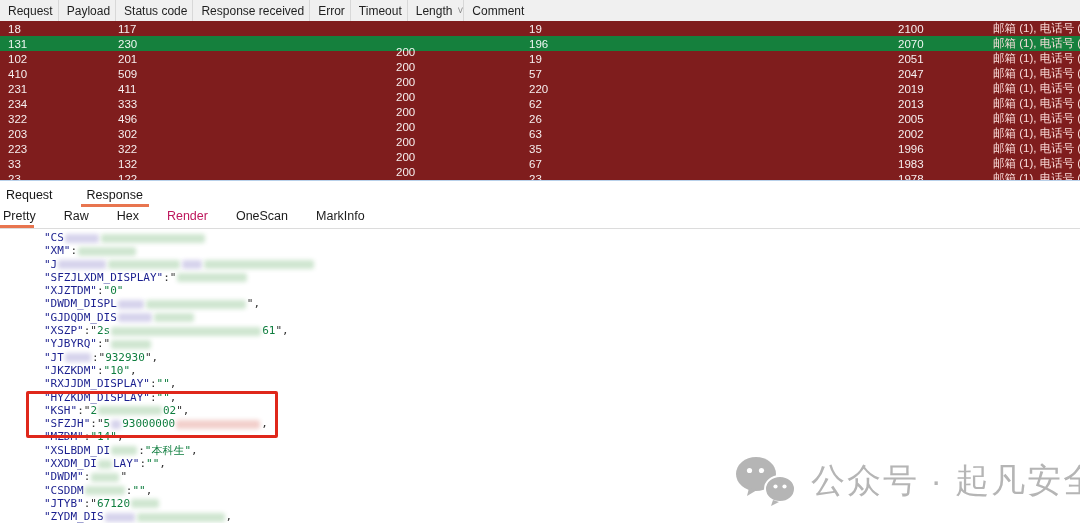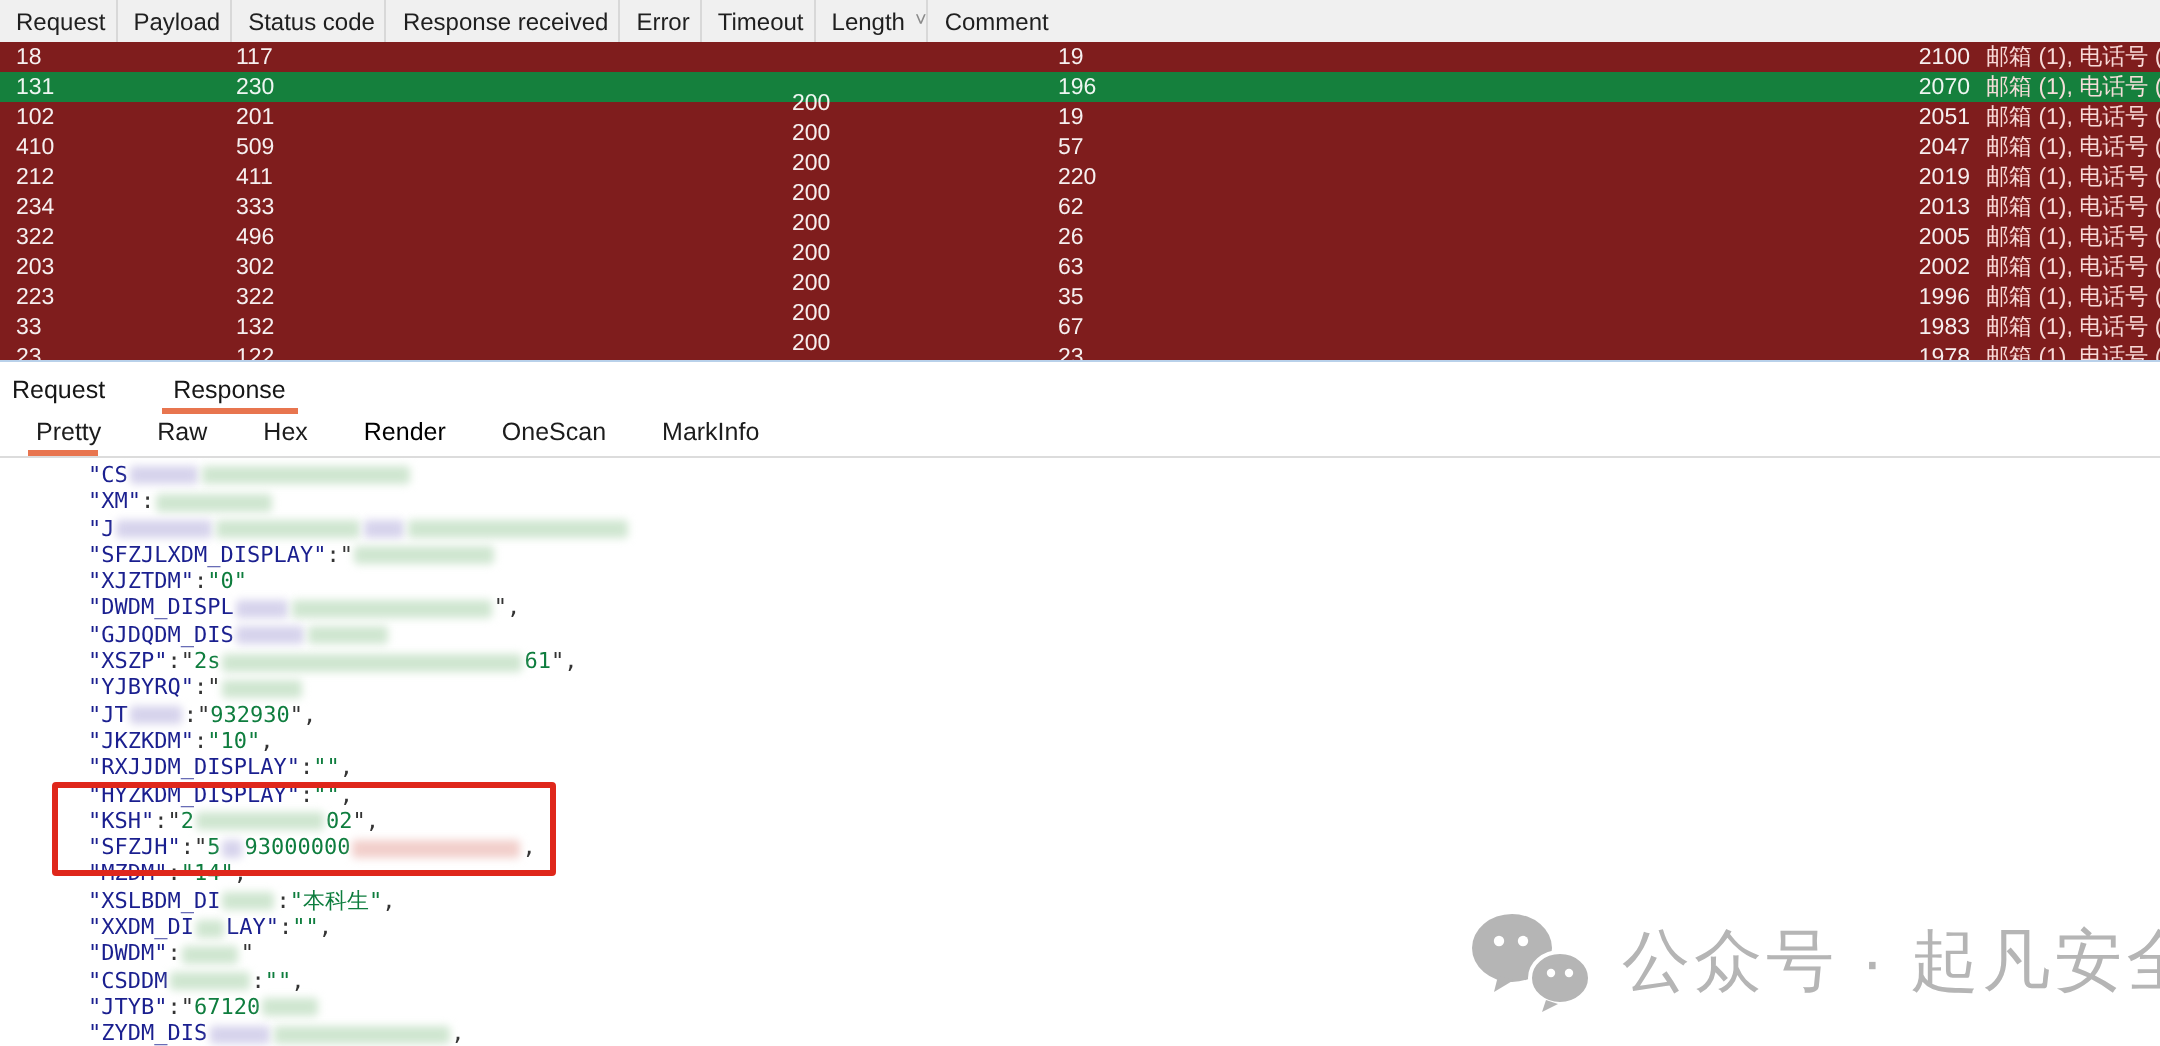--- a/index.html
+++ b/index.html
@@ -10,34 +10,34 @@
   .table-wrap { width:1080px; height:181px; overflow:hidden; border-bottom:1px solid #b9d1ea; }
   .tbl { display:block; }
   .trow { display:flex; width:1080px; height:15px; align-items:center; background:#7f1d1d; cursor:default; }
   .trow.selected { background:#15803d; }
   .thead { display:flex; width:1080px; height:21px; align-items:center; background:#f0f0f0; }
   .thead .cell { color:#1f1f1f; font-size:12px; border-left:1px solid #d8d8d8; height:21px;
     display:flex; align-items:center; }
   .thead .cell:first-child { border-left:none; }
   .cell { padding-left:8px; white-space:nowrap; overflow:hidden; flex:none; }
   .c0{width:110px;} .c1{width:278px;} .c2{width:133px;margin-top:47px;} .c3{width:173px;}
-  .c4{width:96px;} .c5{width:100px;} .c6{width:95px;text-align:right;} .c7{width:95px;}
+  .c4{width:96px;} .c5{width:100px;} .c6{width:95px;} .c7{width:95px;}
   .trow .cell { color:rgba(255,255,255,0.93); font-size:11.5px; }
   .trow .c7 { color:rgba(255,228,225,0.95); }
   .sort-ind { color:#8a8a8a; font-size:10px; margin-left:5px; }
 
   
   .tabs-row1 { display:flex; align-items:flex-end; height:22px; margin-top:4px; padding-left:2px; gap:26px; }
   .mtab { font-size:12.5px; color:#161616; padding:3px 4px 5px 4px; position:relative; cursor:pointer; }
   .mtab.active::after { content:""; position:absolute; left:-2px; right:-2px; bottom:0; height:3px; background:#e8754f; }
-  .tabs-row2 { display:flex; align-items:flex-end; height:22px; padding-left:16px; gap:24px;
+  .tabs-row2 { display:flex; align-items:flex-end; height:22px; padding-left:1px; gap:24px;
     border-bottom:1px solid #dcdcdc; }
   .vtab { font-size:12.5px; color:#1c1c1c; padding:3px 2px 5px 2px; position:relative; cursor:pointer; }
   .vtab.active::after { content:""; position:absolute; left:-2px; right:4px; bottom:0; height:3px; background:#e8754f; }
-  .vtab.disabled { color:#000000; cursor:default; }
+  .vtab.disabled { color:#be185d; cursor:default; }
 
   
   .viewer { position:relative; width:1080px; height:294px; overflow:hidden;
     padding:2px 0 0 44px; font-family:"DejaVu Sans Mono", monospace; }
   .jline { height:13.3px; line-height:13.3px; font-size:11px; white-space:nowrap; }
   .jline .k { color:#1a1f8f; }
   .jline .p { color:#333333; }
   .jline .s { color:#0e7d3e; }
   .blur { display:inline-block; height:9px; border-radius:2px; vertical-align:middle;
     filter:blur(2px); margin:0 1px; }
@@ -129,21 +129,21 @@
       <div class="cell c0">410</div>
       <div class="cell c1">509</div>
       <div class="cell c2">200</div>
       <div class="cell c3">57</div>
       <div class="cell c4"></div>
       <div class="cell c5"></div>
       <div class="cell c6">2047</div>
       <div class="cell c7">邮箱 (1), 电话号 (2)</div>
     </div>
       <div class="trow">
-      <div class="cell c0">212</div>
+      <div class="cell c0">231</div>
       <div class="cell c1">411</div>
       <div class="cell c2">200</div>
       <div class="cell c3">220</div>
       <div class="cell c4"></div>
       <div class="cell c5"></div>
       <div class="cell c6">2019</div>
       <div class="cell c7">邮箱 (1), 电话号 (2)</div>
     </div>
       <div class="trow">
       <div class="cell c0">234</div>

